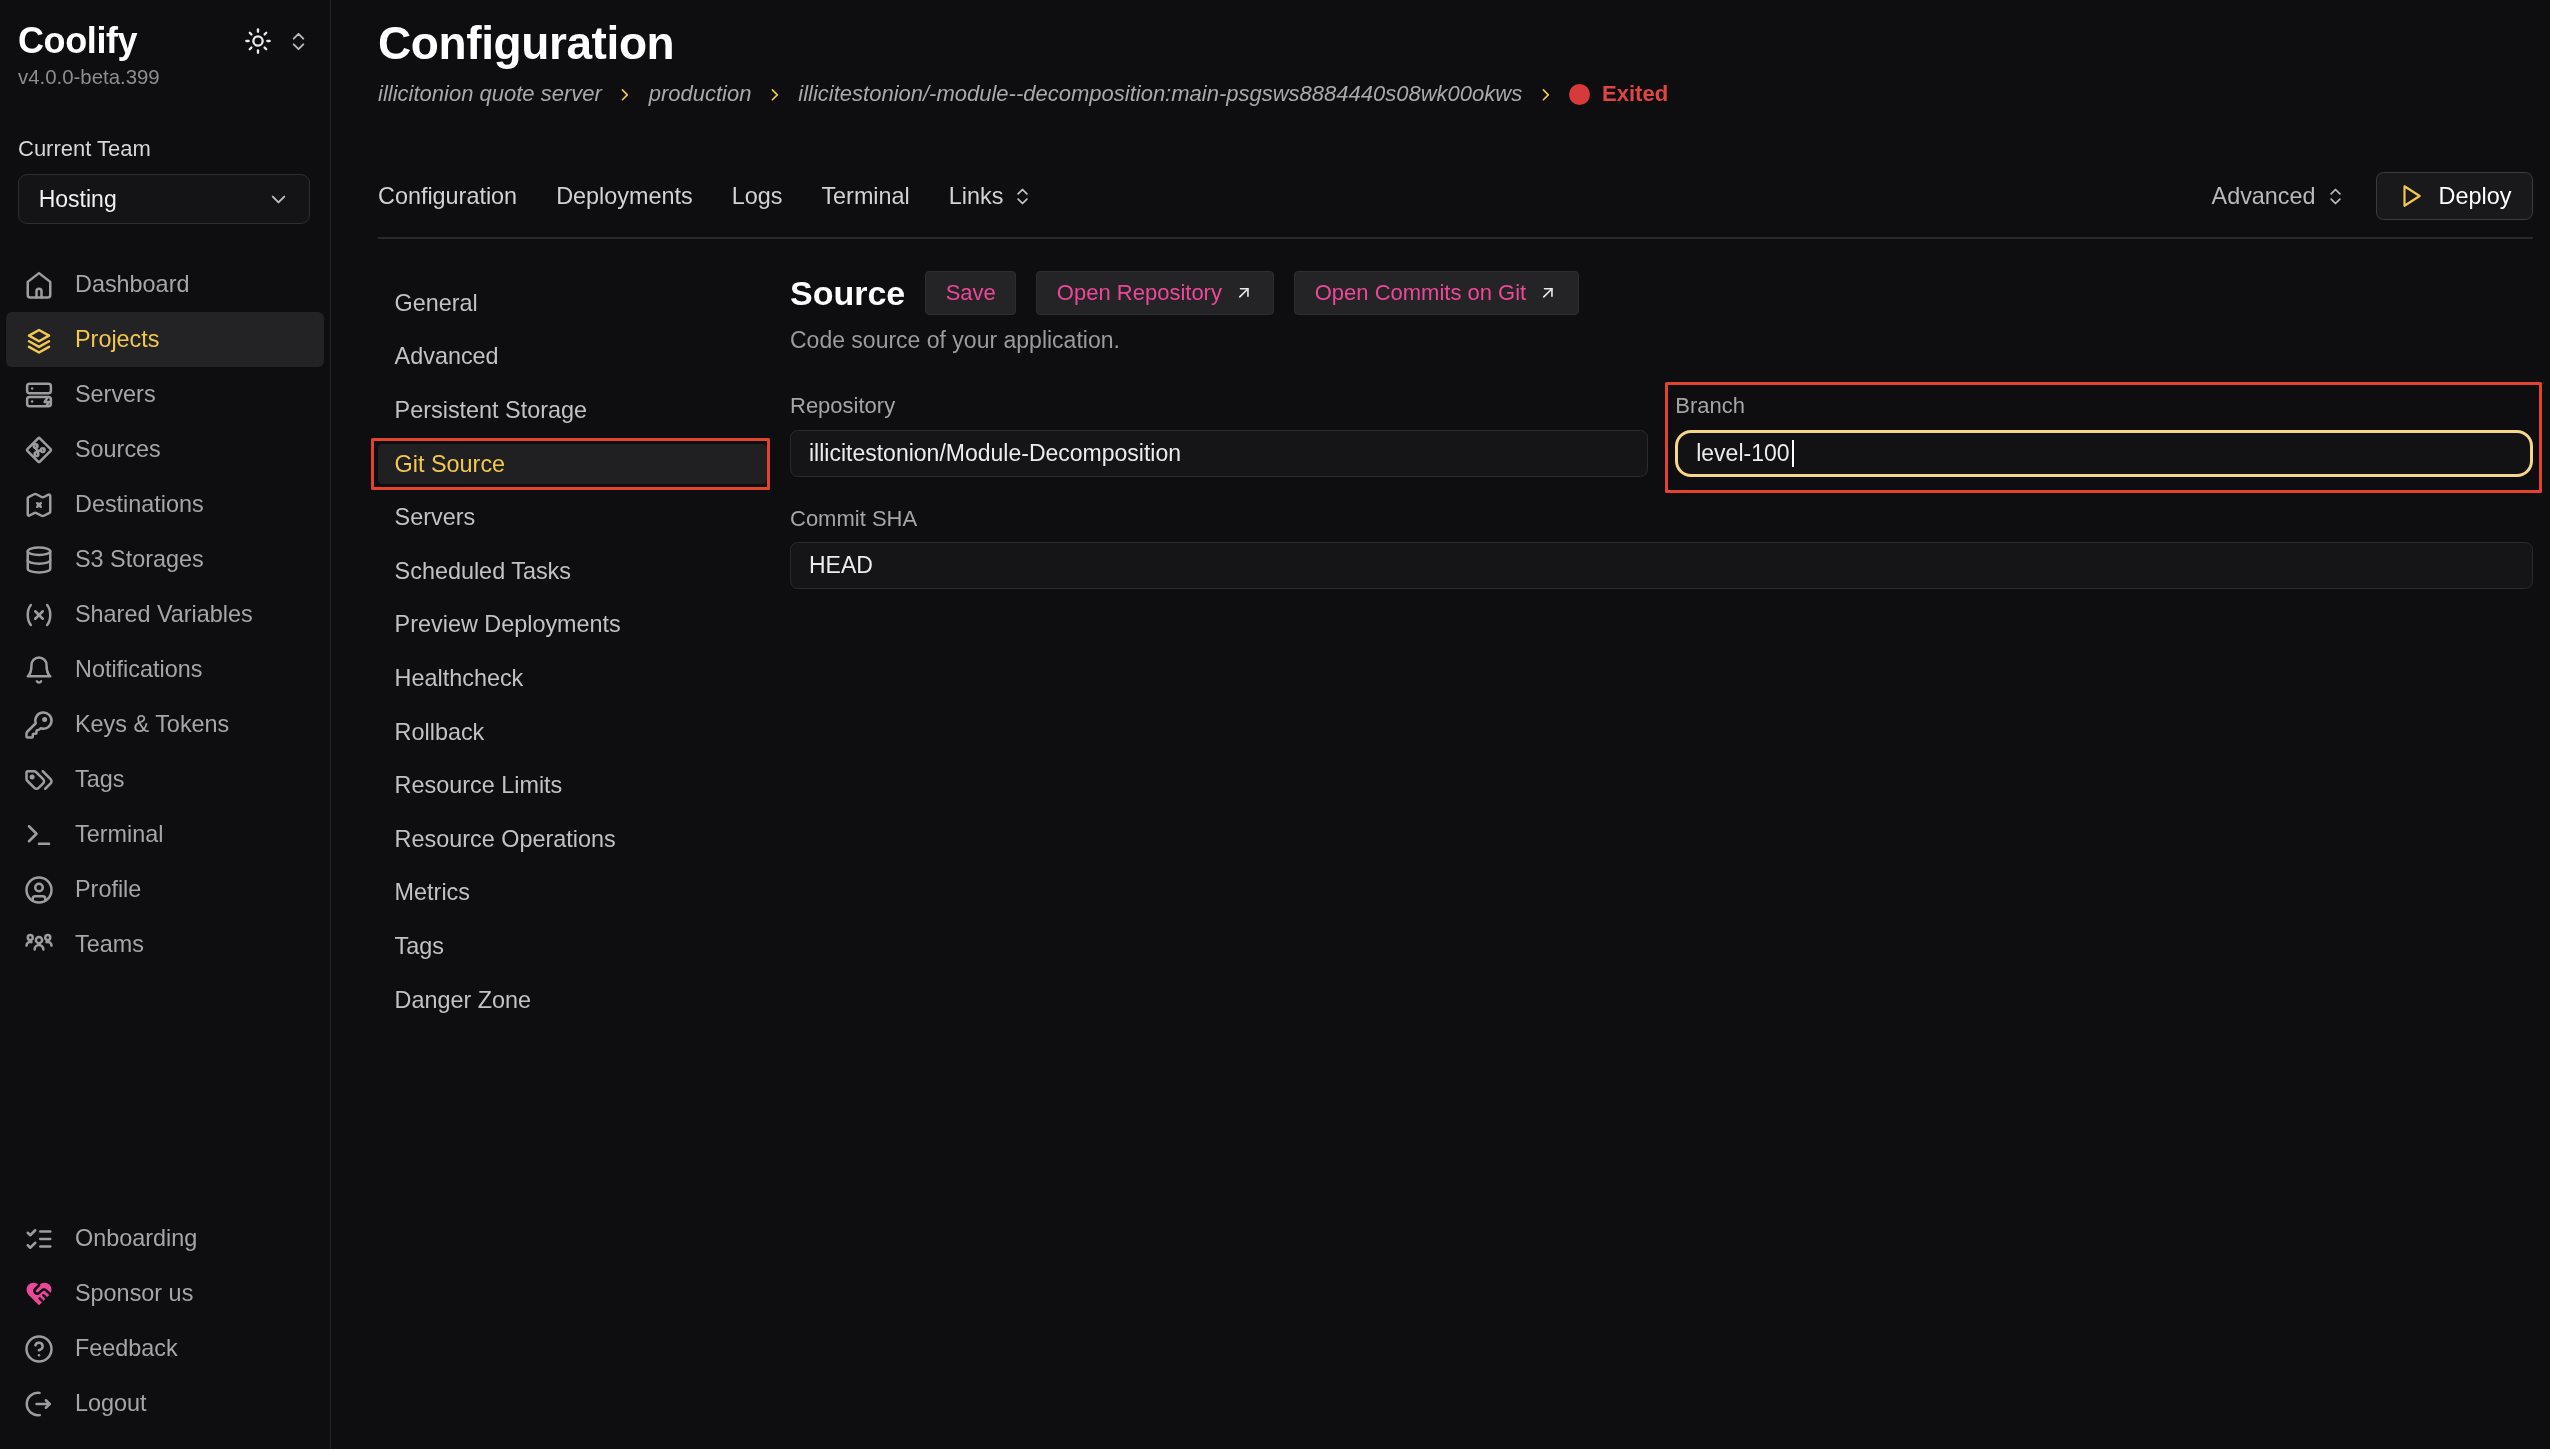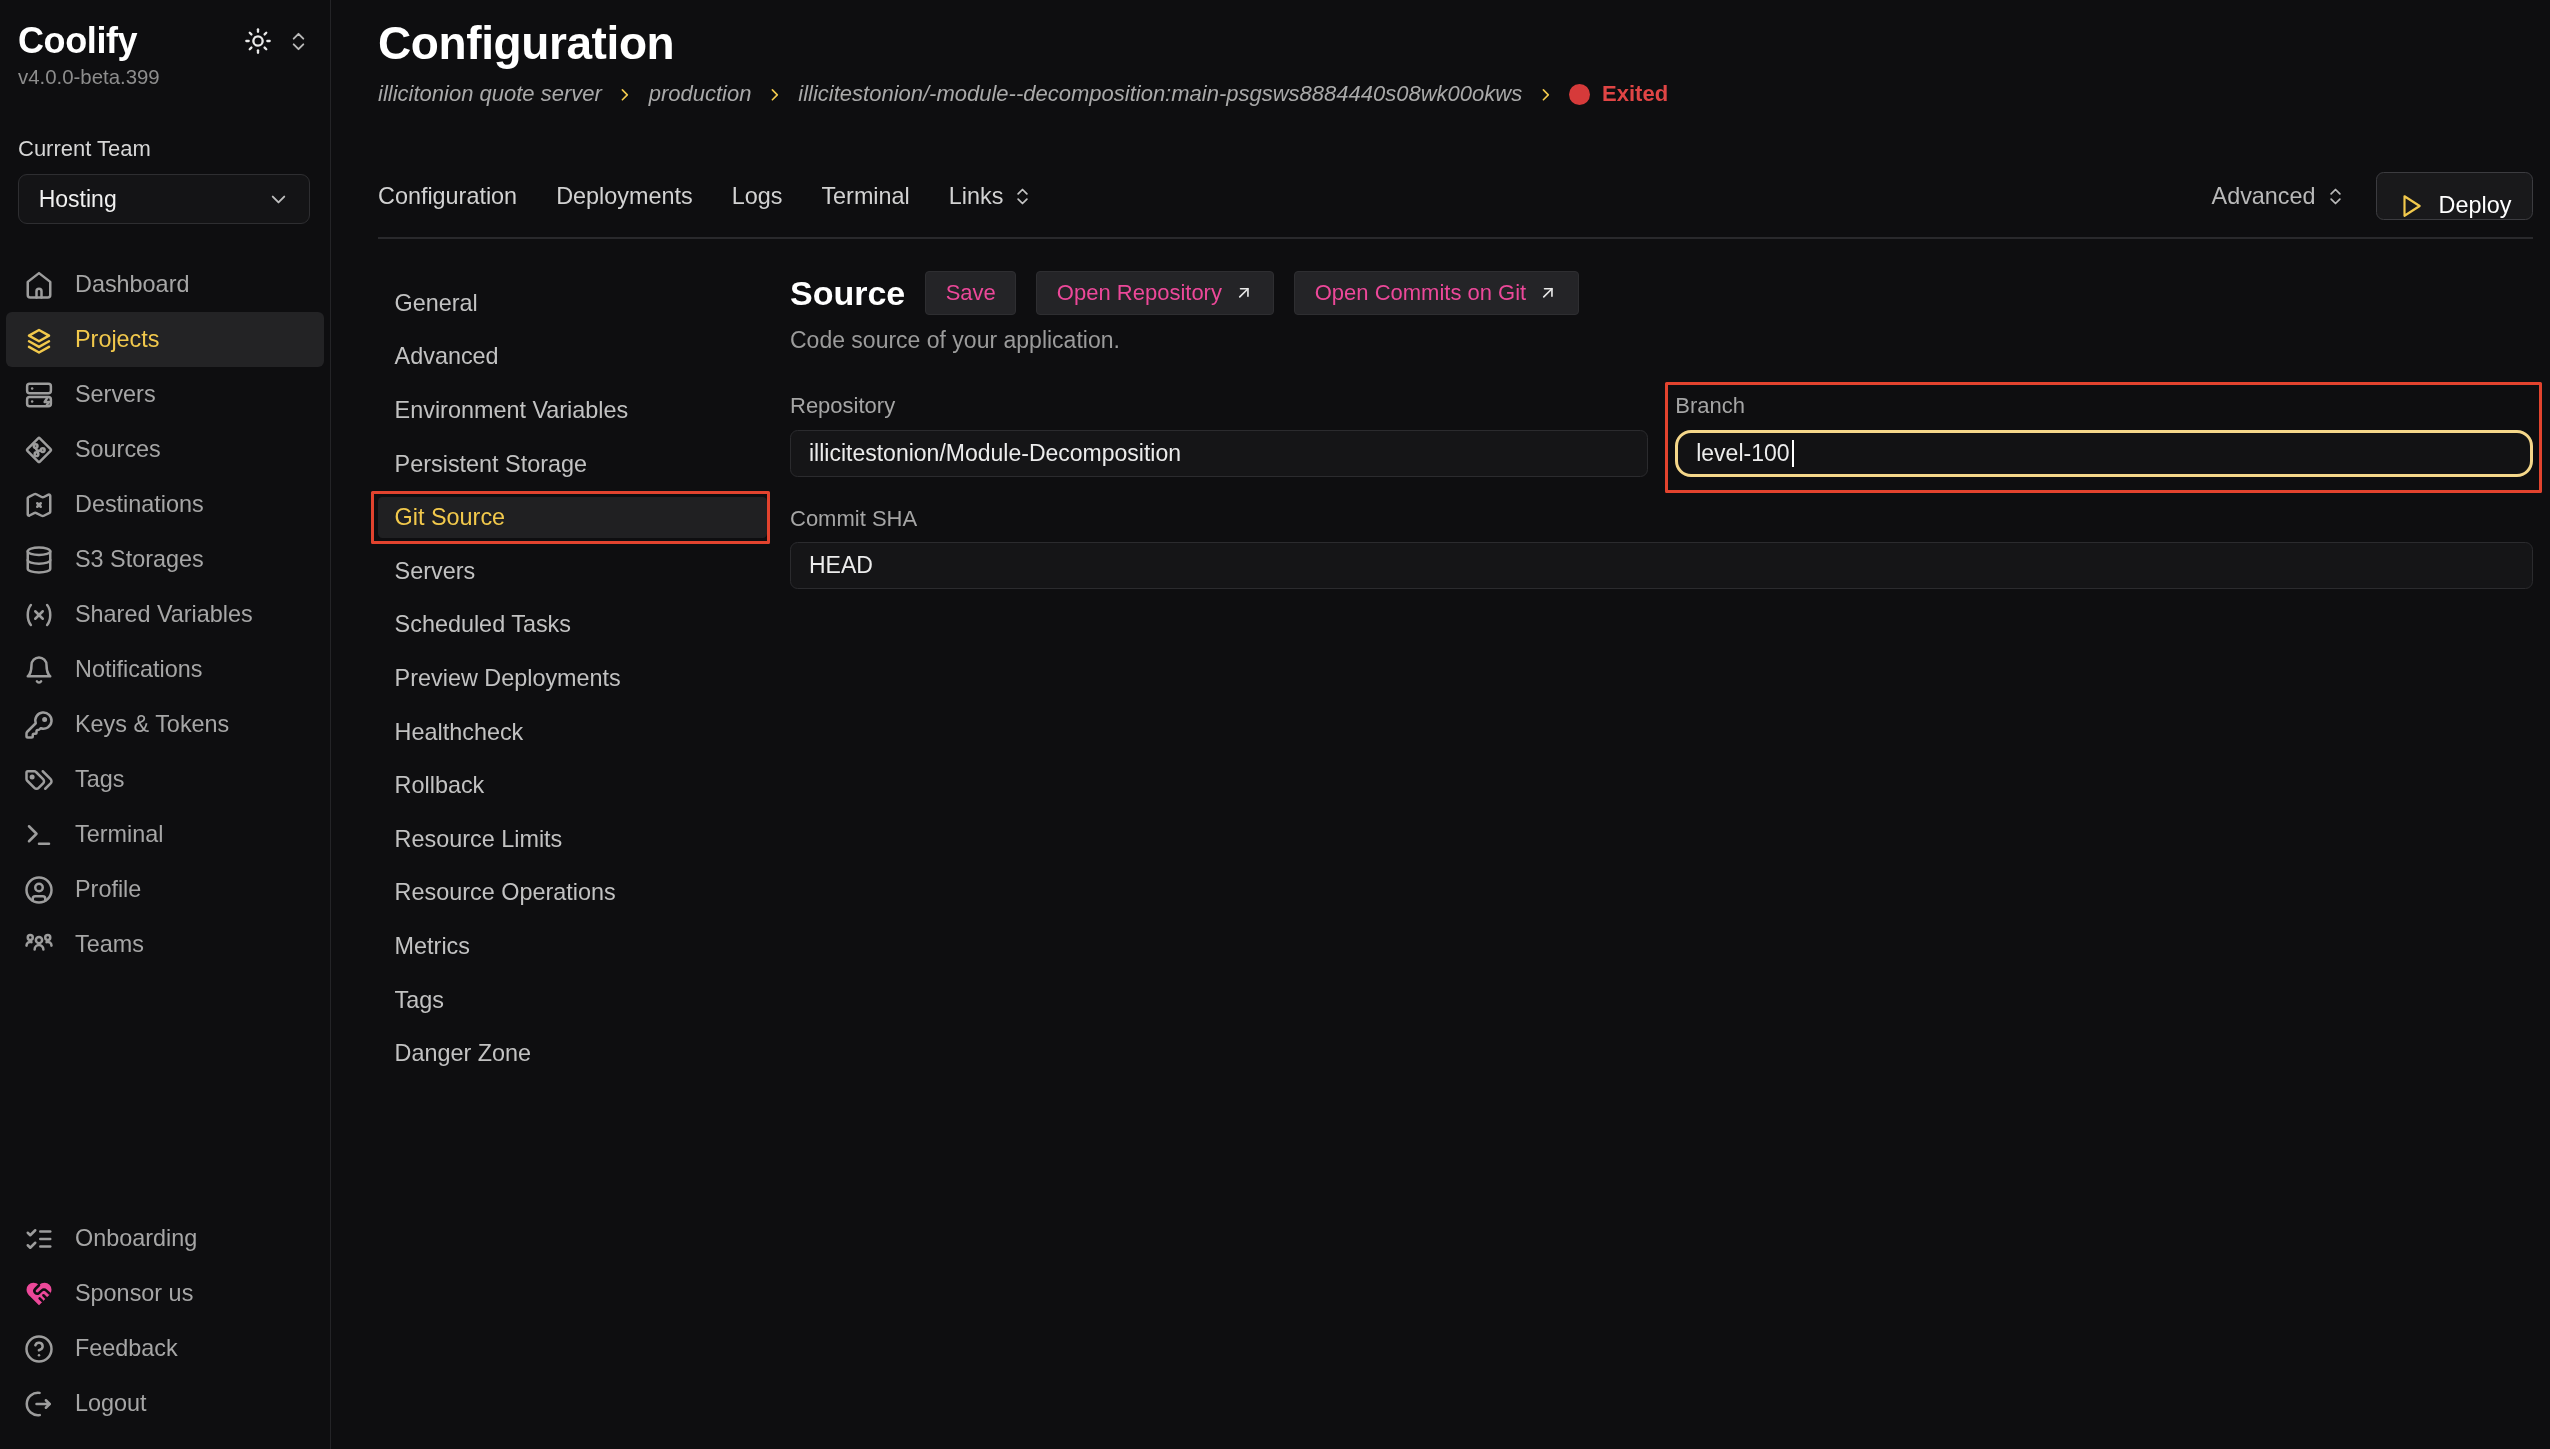--- a/index.html
+++ b/index.html
@@ -61,21 +61,21 @@
     display: flex; align-items: center; gap: 39px;
     margin-top: 65px; padding-bottom: 16.6px;
     border-bottom: 2.3px solid #29292c;
   }
   .tab { font-size: 23.4px; color: #d2d2d2; cursor: pointer; display: flex; align-items: center; gap: 9px; }
   .tab .icon { font-size: 21px; color: #c4c4c4; }
   .tabs-right { margin-left: auto; display: flex; align-items: center; gap: 30px; }
   .advanced { display: flex; align-items: center; gap: 9px; font-size: 23.4px; color: #b9b9b9; cursor: pointer; }
   .advanced .icon { font-size: 21px; }
   .deploy-btn {
-    display: flex; align-items: flex-end; gap: 15px;
+    display: flex; align-items: center; gap: 15px;
     height: 48px; padding: 0 21px;
     background: #19191b; border: 1.5px solid #3c3c40; border-radius: 7.6px;
     font-size: 23.4px; color: #fff; cursor: pointer;
     font-family: inherit;
   }
   .deploy-btn .icon { font-size: 26px; color: #f2c94c; }
 
   .content { display: flex; margin-top: 32px; flex: 1; min-height: 0; }
 
   
@@ -419,21 +419,20 @@
           </span>
         <span>Deploy</span>
       </button>
     </div>
   </div>
 
   <div class="content">
     <div class="subnav">
         <div class="sub-item"><span>General</span></div>
         <div class="sub-item"><span>Advanced</span></div>
-        <div class="sub-item"><span>Environment Variables</span></div>
         <div class="sub-item"><span>Persistent Storage</span></div>
         <div class="sub-item active"><span>Git Source</span><span class="annot-box"></span></div>
         <div class="sub-item"><span>Servers</span></div>
         <div class="sub-item"><span>Scheduled Tasks</span></div>
         <div class="sub-item"><span>Preview Deployments</span></div>
         <div class="sub-item"><span>Healthcheck</span></div>
         <div class="sub-item"><span>Rollback</span></div>
         <div class="sub-item"><span>Resource Limits</span></div>
         <div class="sub-item"><span>Resource Operations</span></div>
         <div class="sub-item"><span>Metrics</span></div>

